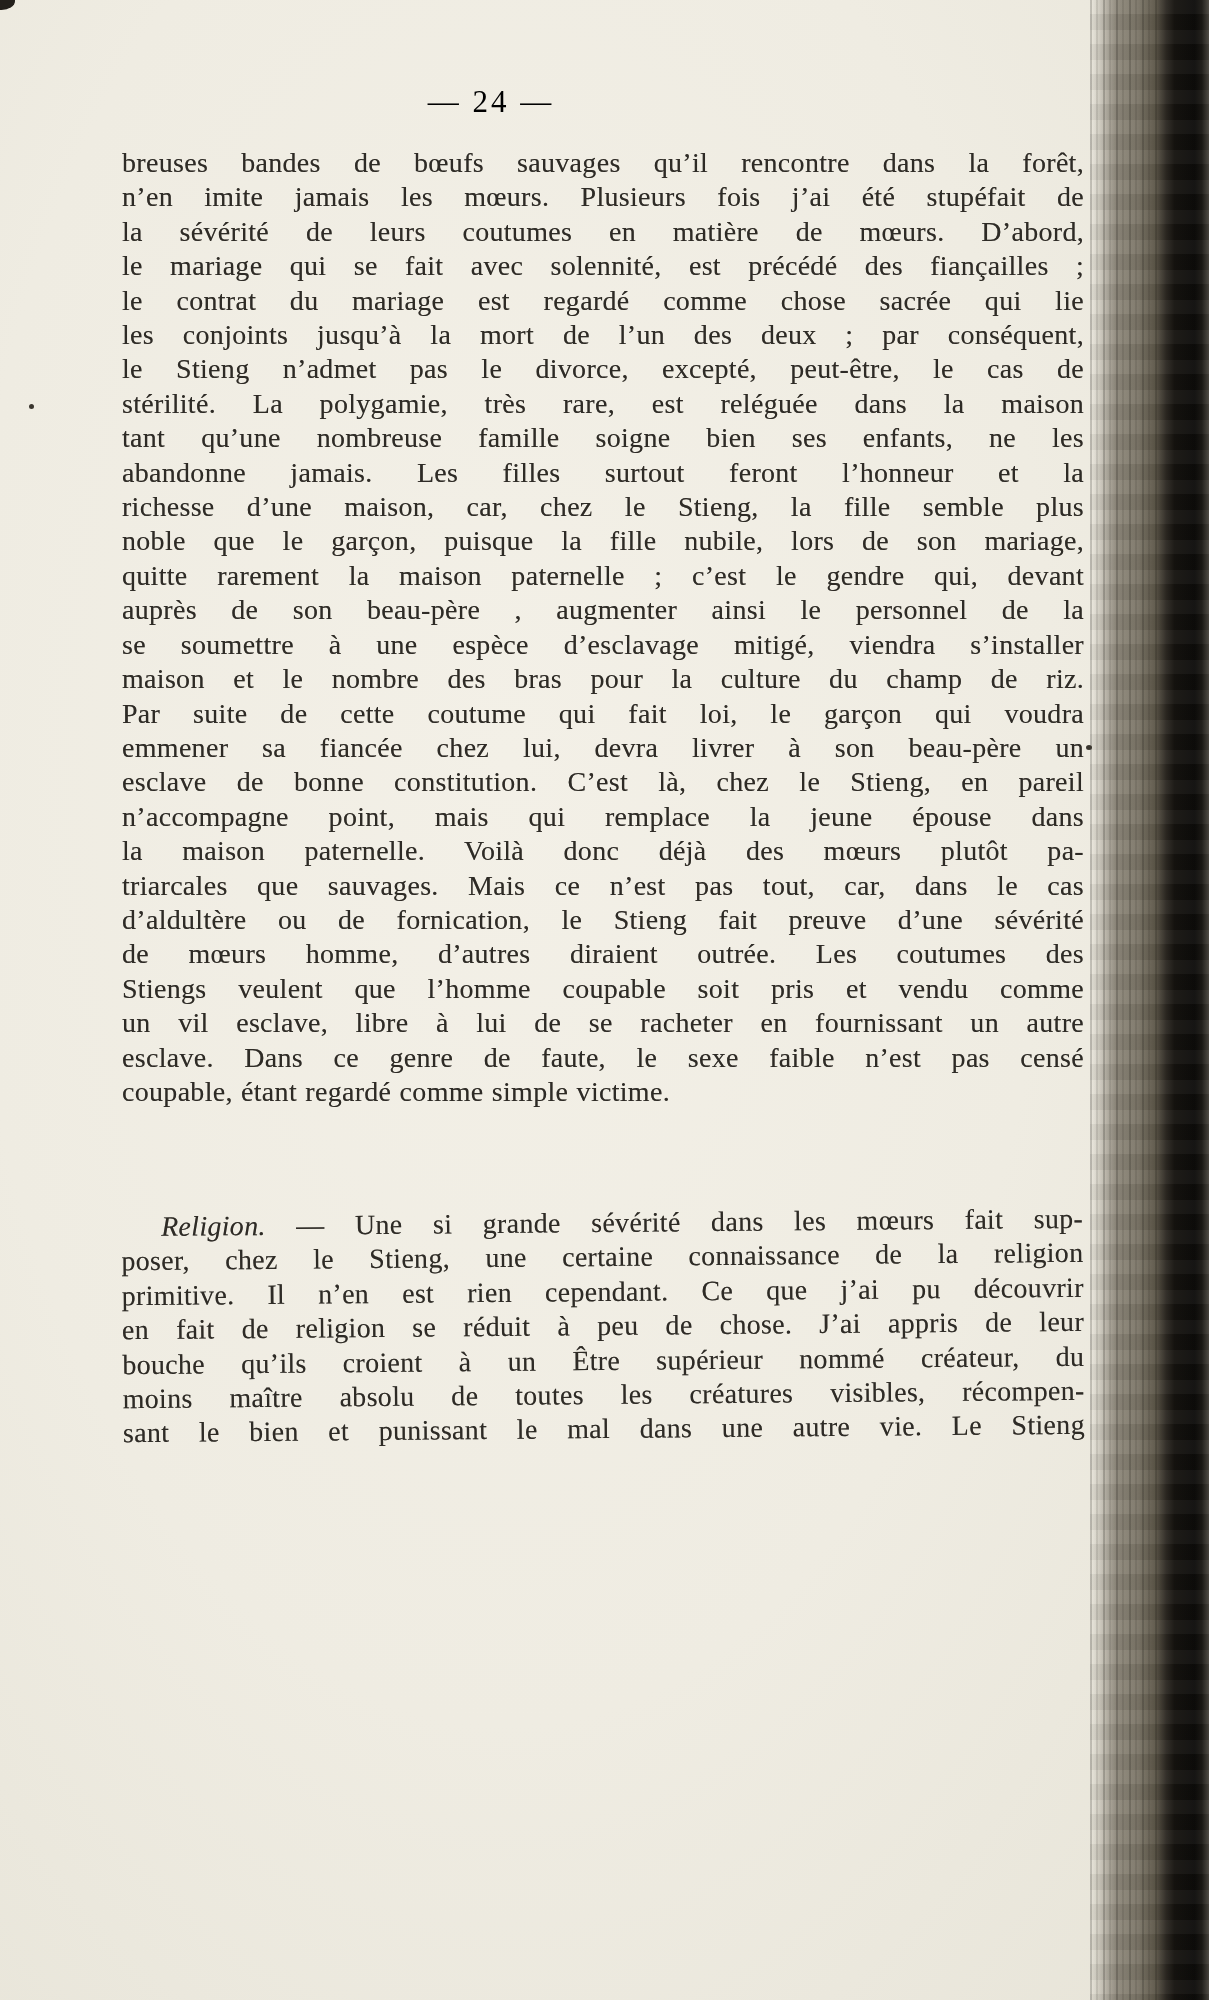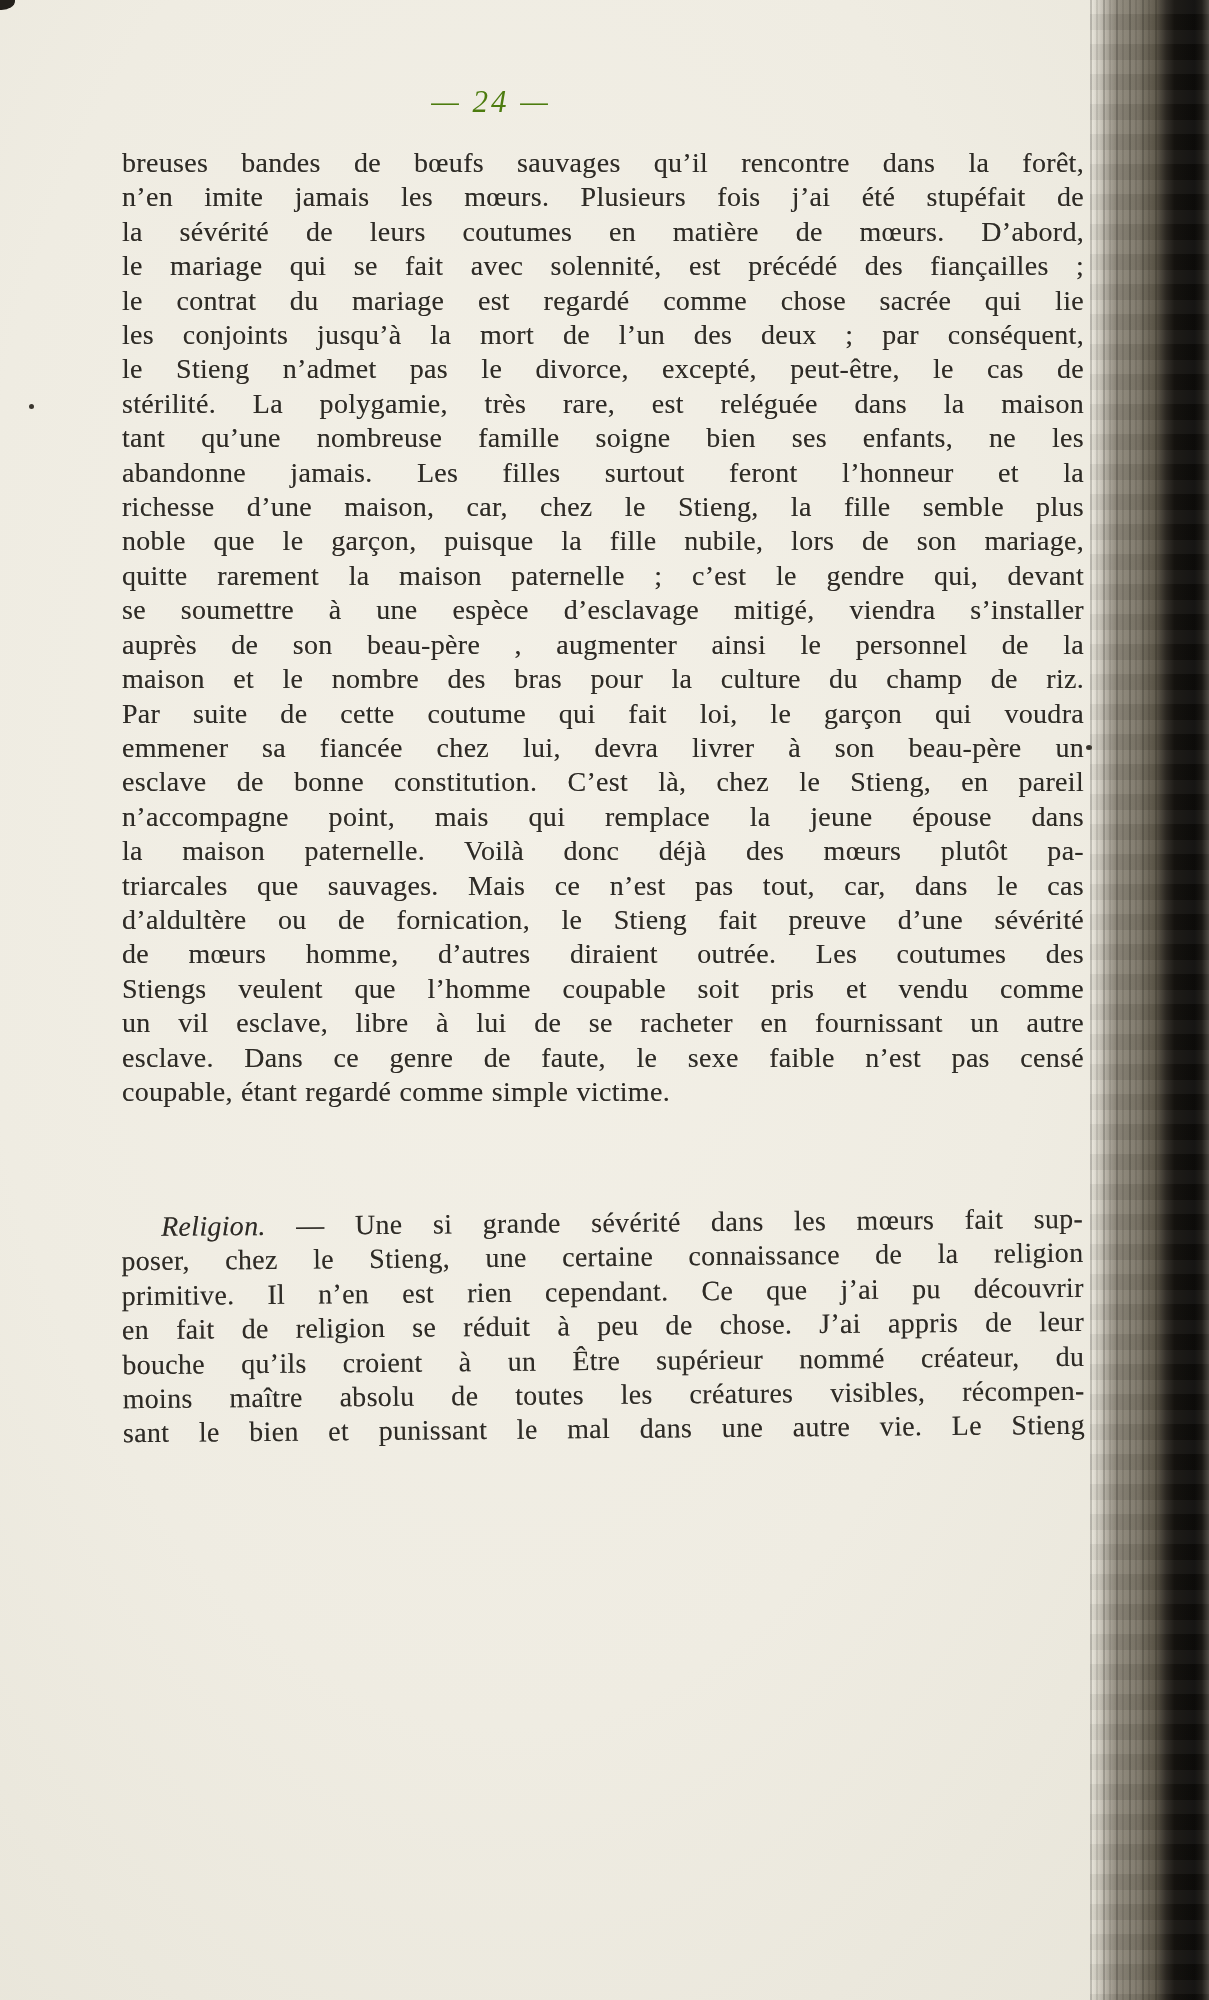--- a/index.html
+++ b/index.html
@@ -16,22 +16,21 @@
 
   .page-number {
     position: absolute;
     top: 84px;
     left: 122px;
     width: 962px;
     text-align: center;
     transform: translateX(-112px);
     font-size: 31px;
     letter-spacing: 3px;
-    color: #4d7c0f;
-    font-style: italic;
+    color: #000000;
   }
 
   .textcol {
     position: absolute;
     left: 122px;
     width: 962px;
   }
   #para1 { top: 146px; }
   #para2 { top: 1206px; transform: rotate(-0.5deg); }
 
@@ -112,22 +111,22 @@
   <div class="line">le mariage qui se fait avec solennité, est précédé des fiançailles ;</div>
   <div class="line">le contrat du mariage est regardé comme chose sacrée qui lie</div>
   <div class="line">les conjoints jusqu’à la mort de l’un des deux ; par conséquent,</div>
   <div class="line">le Stieng n’admet pas le divorce, excepté, peut-être, le cas de</div>
   <div class="line">stérilité. La polygamie, très rare, est reléguée dans la maison</div>
   <div class="line">tant qu’une nombreuse famille soigne bien ses enfants, ne les</div>
   <div class="line">abandonne jamais. Les filles surtout feront l’honneur et la</div>
   <div class="line">richesse d’une maison, car, chez le Stieng, la fille semble plus</div>
   <div class="line">noble que le garçon, puisque la fille nubile, lors de son mariage,</div>
   <div class="line">quitte rarement la maison paternelle ; c’est le gendre qui, devant</div>
+  <div class="line">auprès de son beau-père , augmenter ainsi le personnel de la</div>
   <div class="line">se soumettre à une espèce d’esclavage mitigé, viendra s’installer</div>
-  <div class="line">auprès de son beau-père , augmenter ainsi le personnel de la</div>
   <div class="line">maison et le nombre des bras pour la culture du champ de riz.</div>
   <div class="line">Par suite de cette coutume qui fait loi, le garçon qui voudra</div>
   <div class="line">emmener sa fiancée chez lui, devra livrer à son beau-père un</div>
   <div class="line">esclave de bonne constitution. C’est là, chez le Stieng, en pareil</div>
   <div class="line">n’accompagne point, mais qui remplace la jeune épouse dans</div>
   <div class="line">la maison paternelle. Voilà donc déjà des mœurs plutôt pa-</div>
   <div class="line">triarcales que sauvages. Mais ce n’est pas tout, car, dans le cas</div>
   <div class="line">d’aldultère ou de fornication, le Stieng fait preuve d’une sévérité</div>
   <div class="line">de mœurs homme, d’autres diraient outrée. Les coutumes des</div>
   <div class="line">Stiengs veulent que l’homme coupable soit pris et vendu comme</div>

